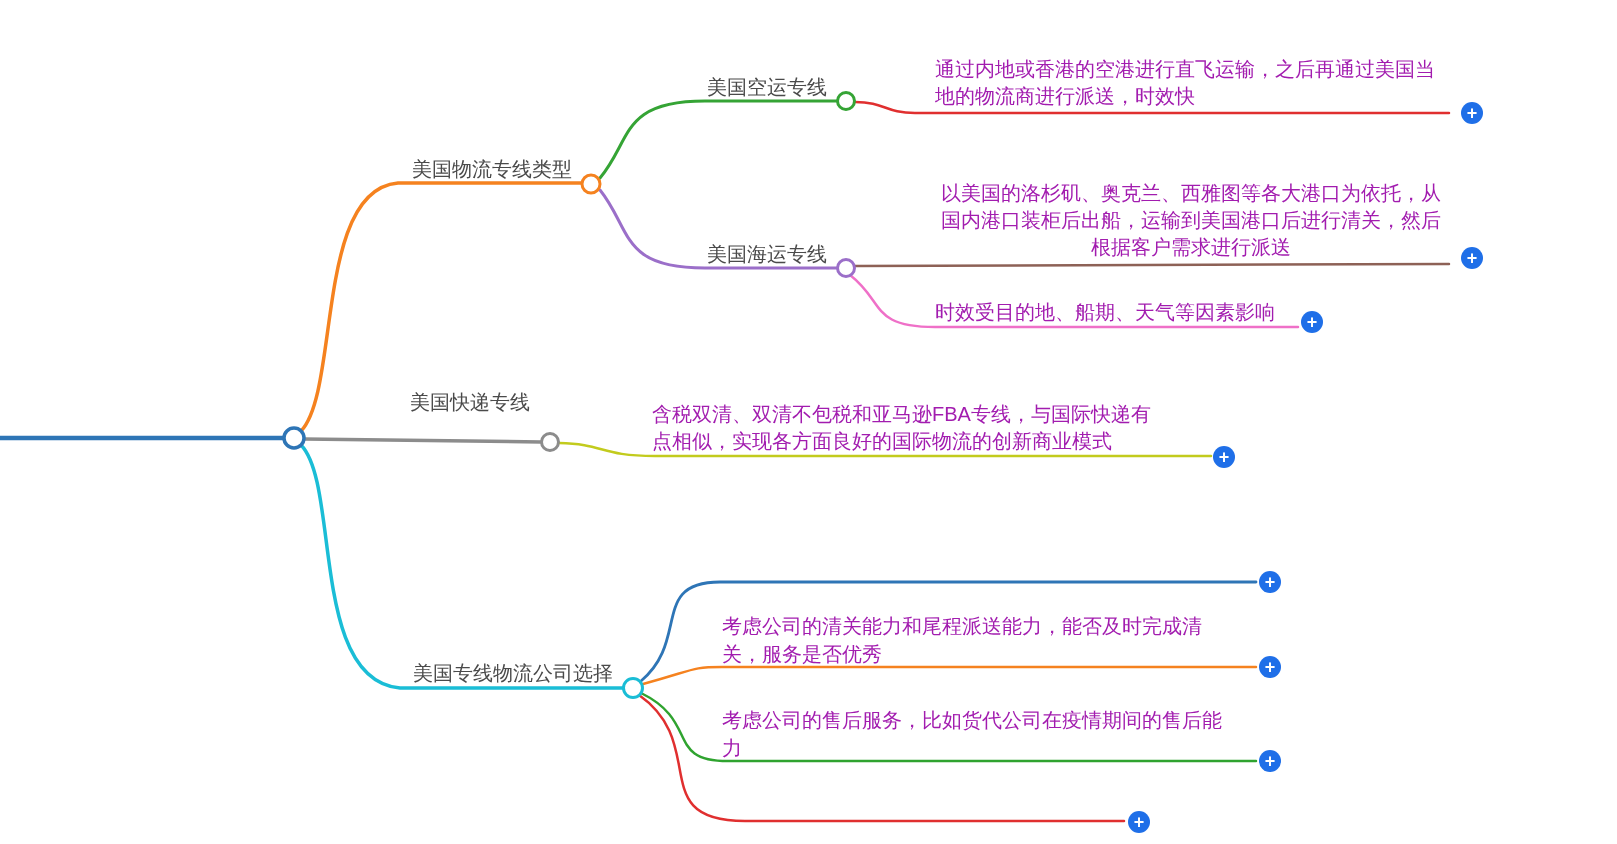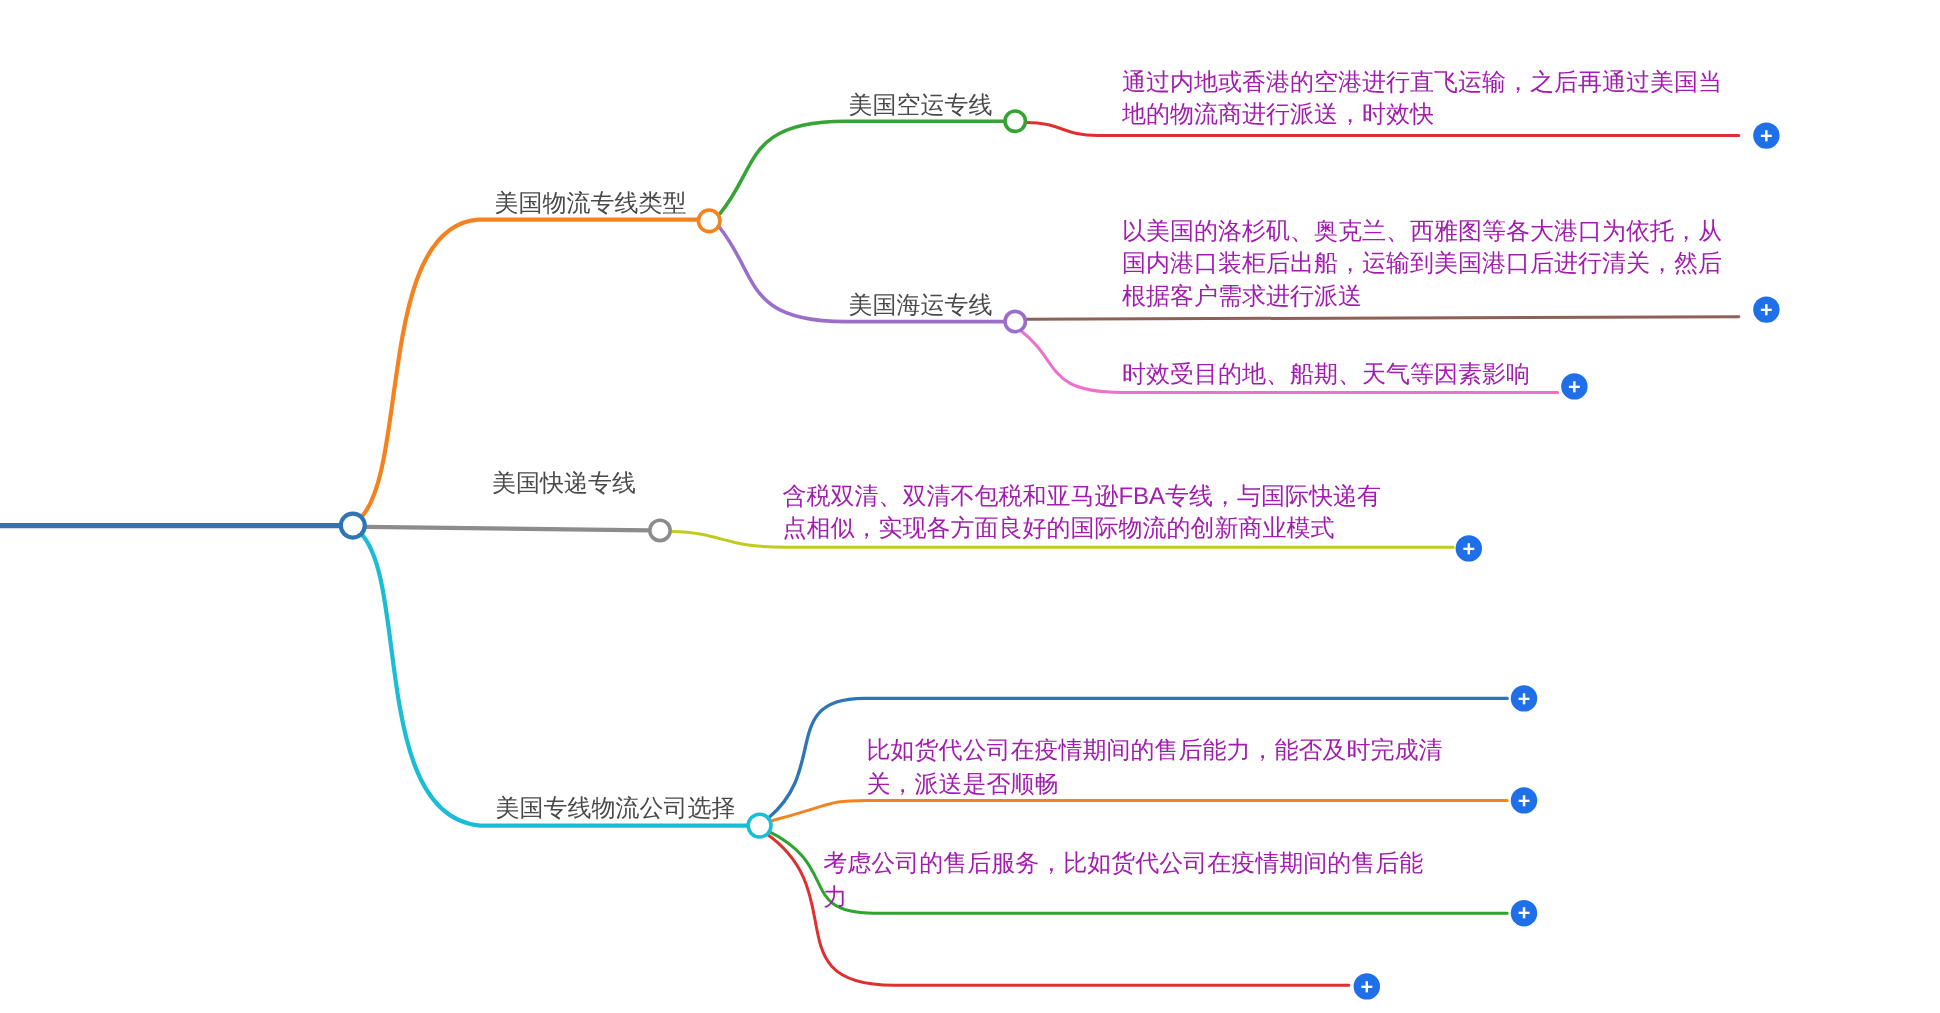--- a/index.html
+++ b/index.html
@@ -51,25 +51,25 @@
     <circle cx="633" cy="688" r="9.5" fill="#ffffff" stroke-width="3" stroke="#1abdd6"></circle>
   </svg>
 
   <div class="node-label" style="left:412px;top:156px;">美国物流专线类型</div>
   <div class="node-label" style="left:707px;top:74px;">美国空运专线</div>
   <div class="node-label" style="left:707px;top:241px;">美国海运专线</div>
   <div class="node-label" style="left:410px;top:389px;">美国快递专线</div>
   <div class="node-label" style="left:413px;top:660px;">美国专线物流公司选择</div>
 
   <div class="leaf-text" style="left:935px;top:56px;width:512px;">通过内地或香港的空港进行直飞运输，之后再通过美国当地的物流商进行派送，时效快</div>
-  <div class="leaf-text" style="left:935px;top:180px;width:512px;">以美国的洛杉矶、奥克兰、西雅图等各大港口为依托，从国内港口装柜后出船，运输到美国港口后进行清关，然后根据客户需求进行派送</div>
+  <div class="leaf-text" style="left:935px;top:180px;width:512px;text-align:center;">以美国的洛杉矶、奥克兰、西雅图等各大港口为依托，从国内港口装柜后出船，运输到美国港口后进行清关，然后根据客户需求进行派送</div>
   <div class="leaf-text" style="left:935px;top:299px;width:430px;">时效受目的地、船期、天气等因素影响</div>
   <div class="leaf-text" style="left:652px;top:401px;width:516px;">含税双清、双清不包税和亚马逊FBA专线，与国际快递有点相似，实现各方面良好的国际物流的创新商业模式</div>
-  <div class="leaf-text lh28" style="left:722px;top:612px;width:492px;">比如货代公司在疫情期间的售后能力，能否及时完成清关，派送是否顺畅</div>
-  <div class="leaf-text lh28" style="left:686px;top:706px;width:512px;">考虑公司的售后服务，比如货代公司在疫情期间的售后能力</div>
+  <div class="leaf-text lh28" style="left:722px;top:612px;width:492px;">考虑公司的清关能力和尾程派送能力，能否及时完成清关，服务是否优秀</div>
+  <div class="leaf-text lh28" style="left:722px;top:706px;width:512px;">考虑公司的售后服务，比如货代公司在疫情期间的售后能力</div>
 
   <div class="plus" style="left:1461px;top:102px;">+</div>
   <div class="plus" style="left:1461px;top:247px;">+</div>
   <div class="plus" style="left:1301px;top:311px;">+</div>
   <div class="plus" style="left:1213px;top:446px;">+</div>
   <div class="plus" style="left:1259px;top:571px;">+</div>
   <div class="plus" style="left:1259px;top:656px;">+</div>
   <div class="plus" style="left:1259px;top:750px;">+</div>
   <div class="plus" style="left:1128px;top:811px;">+</div>
 

